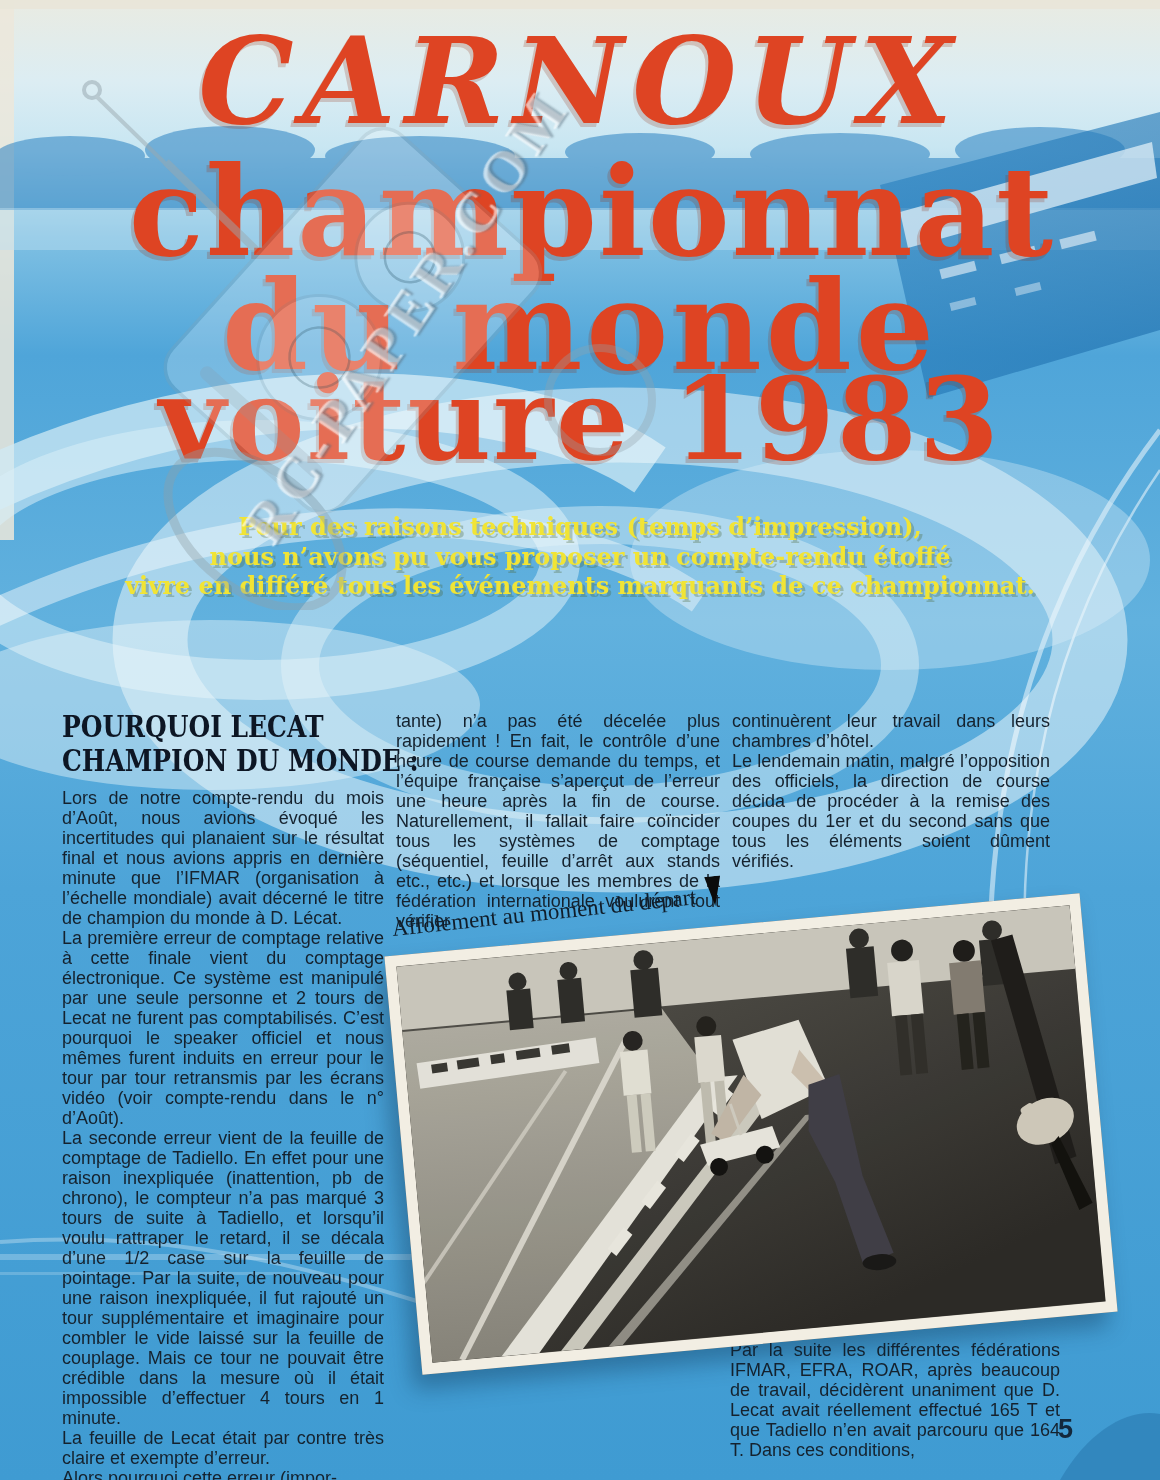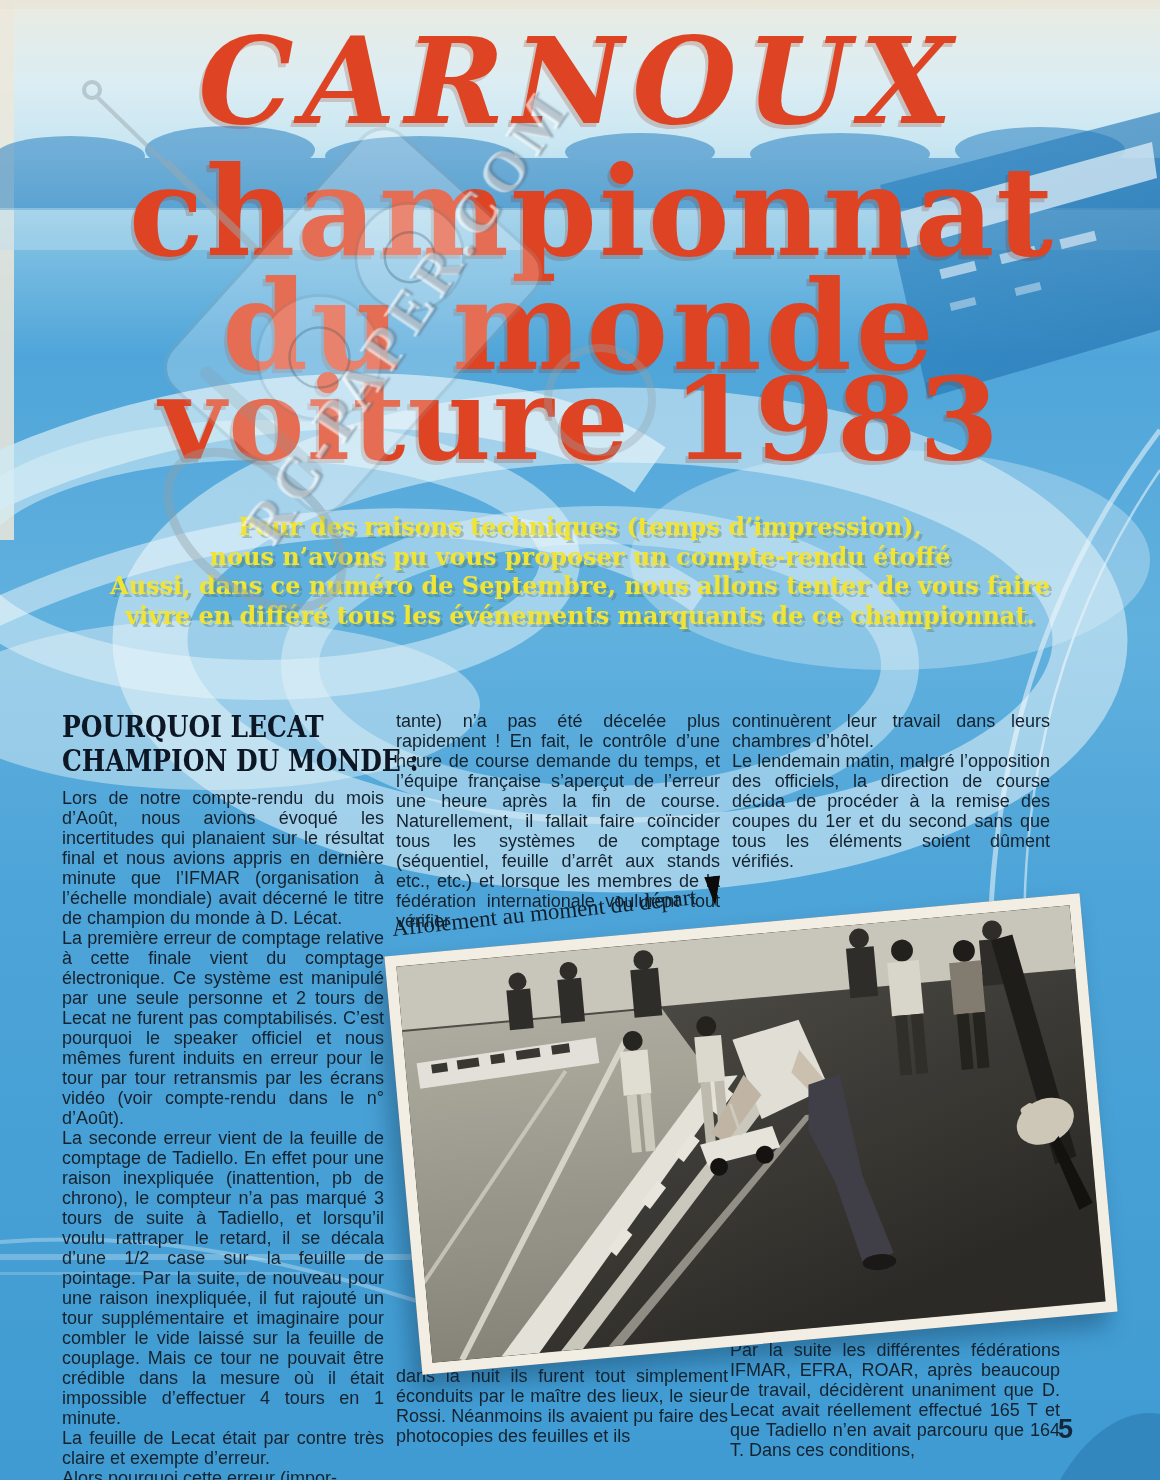--- a/index.html
+++ b/index.html
@@ -164,21 +164,20 @@
   </div>
 
   <div class="title-line tl1">CARNOUX</div>
   <div class="title-line tl2">championnat</div>
   <div class="title-line tl3">du monde</div>
   <div class="title-line tl4">voiture 1983</div>
 
   <div class="intro">
     <div>Pour des raisons techniques (temps d’impression),</div>
     <div>nous n’avons pu vous proposer un compte-rendu étoffé</div>
-    <div>Aussi, dans ce numéro de Septembre, nous allons tenter de vous faire</div>
     <div>vivre en différé tous les événements marquants de ce championnat.</div>
   </div>
 
   <div class="col col1">
     <h2 class="heading">
       <span style="display:block">POURQUOI LECAT</span>
       <span style="display:block">CHAMPION DU MONDE :</span>
     </h2>
     <p>Lors de notre compte-rendu du mois d’Août, nous avions évoqué les incertitudes qui planaient sur le résultat final et nous avions appris en dernière minute que l’IFMAR (organisation à l’échelle mondiale) avait décerné le titre de champion du monde à D. Lécat.</p>
     <p>La première erreur de comptage relative à cette finale vient du comptage électronique. Ce système est manipulé par une seule personne et 2 tours de Lecat ne furent pas comptabilisés. C’est pourquoi le speaker officiel et nous mêmes furent induits en erreur pour le tour par tour retransmis par les écrans vidéo (voir compte-rendu dans le n° d’Août).</p>
@@ -297,23 +296,20 @@
         <polygon points="598,28 620,24 664,252 642,258" fill="#211f1c"></polygon>
         <ellipse cx="636" cy="214" rx="30" ry="22" fill="#d9d2c2" transform="rotate(-20 636 214)"></ellipse>
         <rect x="612" y="196" width="14" height="8" rx="4" fill="#d9d2c2" transform="rotate(-28 619 200)"></rect>
         <polygon points="648,230 676,300 662,306 640,238" fill="#15140f"></polygon>
       </g>
 
       <rect x="0" y="0" width="680" height="400" fill="#000000" opacity="0.05"></rect>
     </svg>
   </figure>
 
-  <div class="col col2-bottom">
-    <p>dans la nuit ils furent tout simplement éconduits par le maître des lieux, le sieur Rossi. Néanmoins ils avaient pu faire des photocopies des feuilles et ils</p>
-  </div>
 
   <div class="col col3-bottom">
     <p>Par la suite les différentes fédérations IFMAR, EFRA, ROAR, après beaucoup de travail, décidèrent unaniment que D. Lecat avait réellement effectué 165 T et que Tadiello n’en avait parcouru que 164 T. Dans ces conditions,</p>
   </div>
 
   <div class="pagenum">5</div>
 
 </div>
 
 </body></html>

